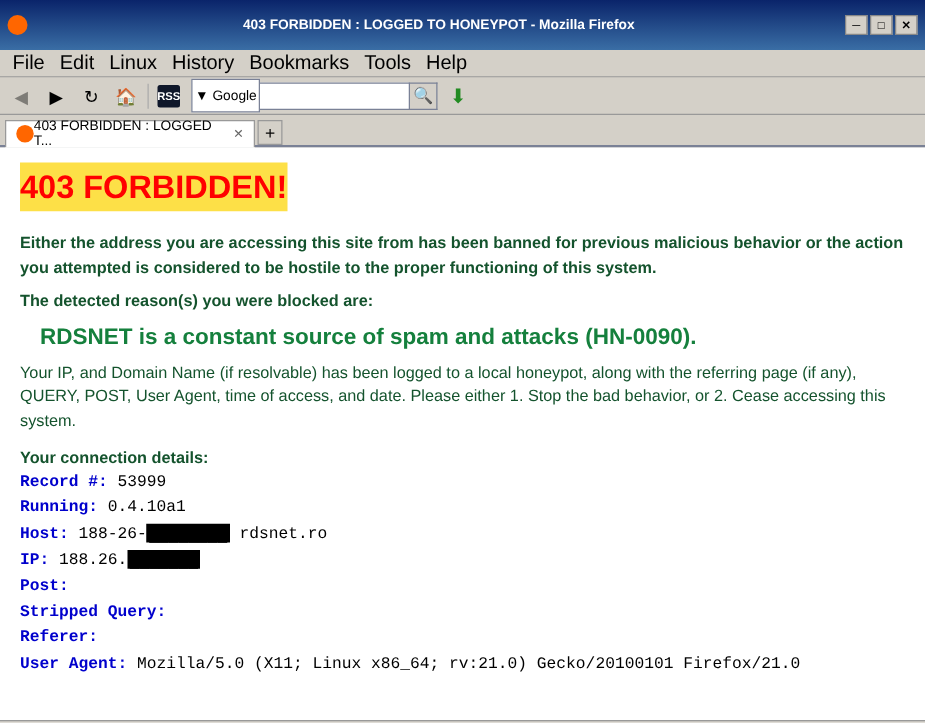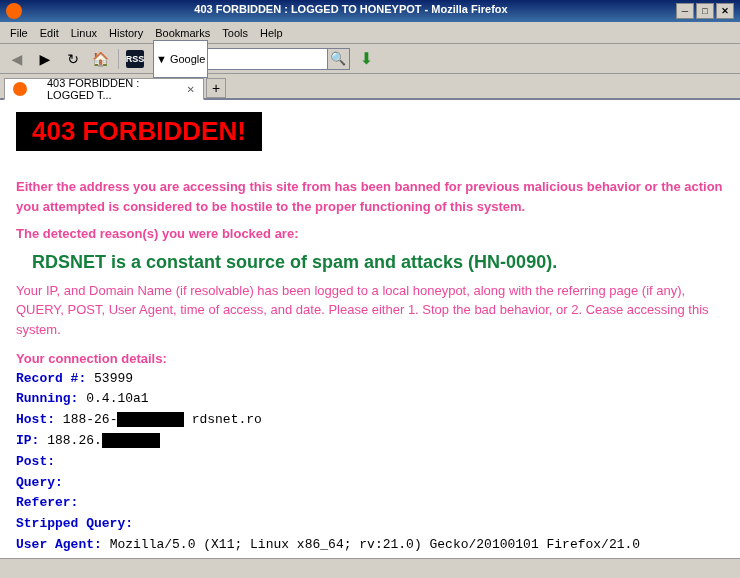--- a/index.html
+++ b/index.html
@@ -11,23 +11,23 @@
       height: 578px;
       overflow: hidden;
     }
 
     
     .titlebar {
       background: linear-gradient(to bottom, #0a246a, #3a6ea5);
       color: white;
       font-size: 11px;
       font-weight: bold;
-      padding: 3px 6px;
-      display: flex;
-      align-items: flex-start;
+      padding: 20px 6px;
+      display: flex;
+      align-items: center;
       justify-content: space-between;
       height: 22px;
     }
     .titlebar-title {
       flex: 1;
       text-align: center;
       font-size: 11px;
     }
     .titlebar-icon {
       width: 16px;
@@ -60,21 +60,21 @@
       display: flex;
       align-items: center;
       padding: 2px 4px;
       height: 22px;
       font-size: 12px;
       border-bottom: 1px solid #999;
     }
     .menubar-item {
       padding: 2px 6px;
       cursor: pointer;
-      font-size: 11px;
+      font-size: 16px;
     }
 
     
     .toolbar {
       background: #d4d0c8;
       display: flex;
       align-items: center;
       padding: 2px 4px;
       height: 30px;
       border-bottom: 1px solid #999;
@@ -133,21 +133,21 @@
     }
     .search-bar {
       display: flex;
       align-items: center;
       height: 22px;
       margin-left: 4px;
     }
     .search-dropdown {
       border: 1px solid #7a8196;
       background: white;
-      height: 38px;
+      height: 27px;
       padding: 0 2px;
       font-size: 11px;
       display: flex;
       align-items: center;
     }
     .search-input {
       border: 1px solid #7a8196;
       border-left: none;
       height: 22px;
       width: 120px;
@@ -190,21 +190,21 @@
       display: flex;
       align-items: center;
       padding: 2px 8px;
       background: #bbb9b0;
       border: 1px solid #999;
       border-bottom: none;
       height: 22px;
       font-size: 11px;
       cursor: pointer;
       max-width: 200px;
-      gap: 20px;
+      gap: 0;
     }
     .tab.active {
       background: white;
       border-bottom: 1px solid white;
       margin-bottom: -2px;
     }
     .tab-close {
       font-size: 10px;
       color: #666;
       cursor: pointer;
@@ -243,39 +243,39 @@
       height: 20px;
       border-top: 1px solid #999;
       display: flex;
       align-items: center;
       padding: 0 4px;
       font-size: 11px;
     }
 
     
     .forbidden-title {
-      background: #000000;
+      background: #fde047;
       color: red;
       font-size: 26px;
       font-weight: bold;
-      padding: 4px 16px;
+      padding: 4px 0;
       display: inline-block;
-      margin-bottom: 26px;
+      margin-bottom: 15px;
     }
     .red-text {
       color: red;
       font-weight: bold;
     }
     .bold-text {
       font-weight: bold;
     }
     .page-text {
       font-size: 13px;
       line-height: 1.5;
-      color: #ec4899;
+      color: #14532d;
     }
     .block-reason {
       color: #15803d;
       font-size: 18px;
       font-weight: bold;
       line-height: 1.4;
       margin: 6px 16px;
     }
     .connection-details {
       margin-top: 10px;
@@ -378,36 +378,32 @@
     <div class="detail-line">
       <span class="detail-label">IP:</span>
       <span class="detail-value"> 188.26.<span class="redacted">███████</span></span>
     </div>
 
     <div class="detail-line">
       <span class="detail-label">Post:</span>
       <span class="detail-value"></span>
     </div>
 
-    <div class="detail-line">
-      <span class="detail-label">Query:</span>
+
+    <div class="detail-line">
+      <span class="detail-label">Stripped Query:</span>
       <span class="detail-value"></span>
     </div>
 
     <div class="detail-line">
       <span class="detail-label">Referer:</span>
       <span class="detail-value"></span>
     </div>
 
     <div class="detail-line">
-      <span class="detail-label">Stripped Query:</span>
-      <span class="detail-value"></span>
-    </div>
-
-    <div class="detail-line">
       <span class="detail-label">User Agent:</span>
       <span class="detail-value"> Mozilla/5.0 (X11; Linux x86_64; rv:21.0) Gecko/20100101 Firefox/21.0</span>
     </div>
 
   </div>
 
   
 </div>
 
 <div class="statusbar">

